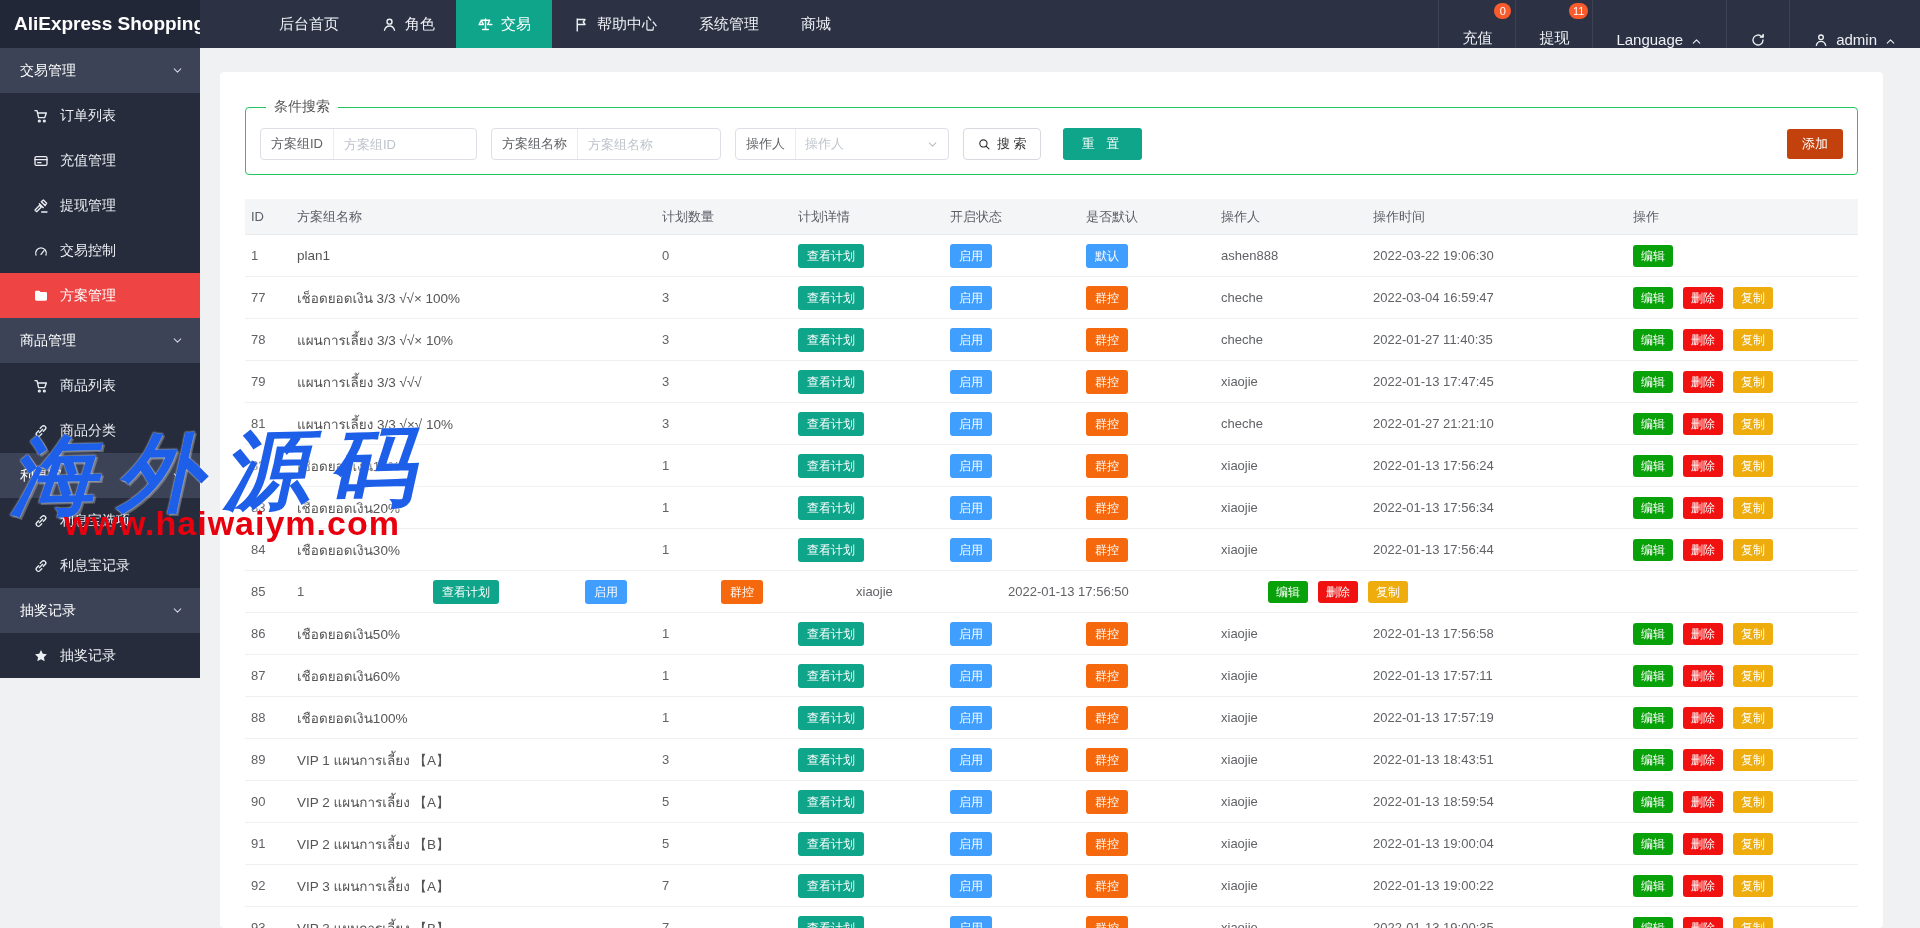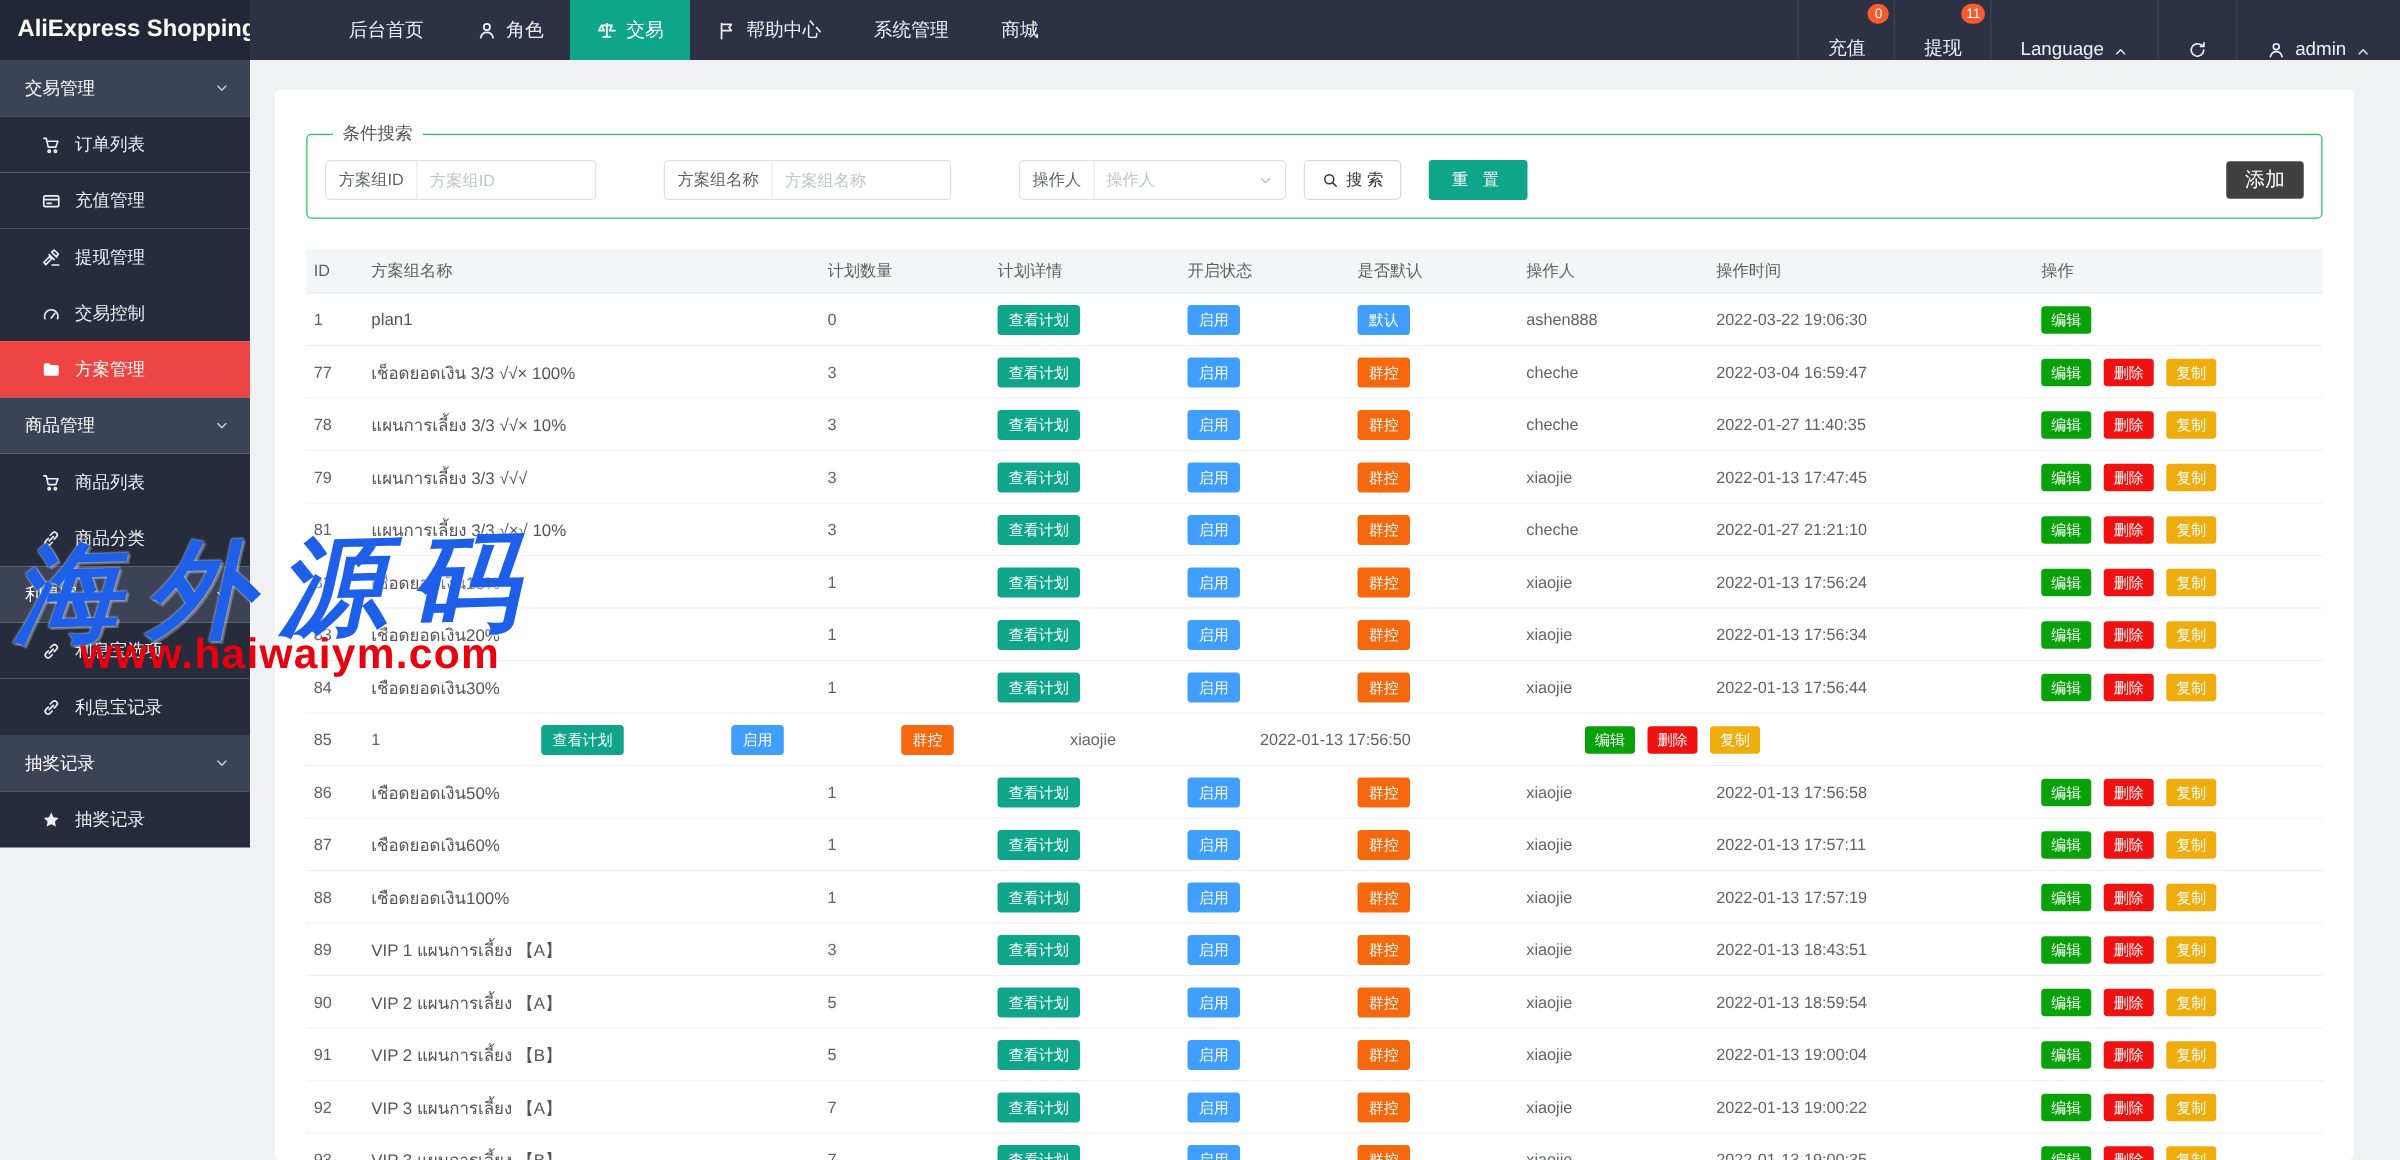--- a/index.html
+++ b/index.html
@@ -42,21 +42,21 @@
   .search-row { display:flex; align-items:center; }
   .input-group { display:flex; align-items:stretch; height:32px; border:1px solid #dcdfe6; border-radius:4px; background:#fff; margin-right:14px; }
   .ig-label { padding:0 10px; font-size:13px; color:#606266; border-right:1px solid #ececec; display:flex; align-items:center; white-space:nowrap; }
   .ig-input { border:none; outline:none; padding:0 10px; font-size:13px; color:#333; width:142px; background:transparent; }
   .ig-input::placeholder { color:#bfc4cc; }
   .ig-select { display:flex; align-items:center; justify-content:space-between; width:152px; padding:0 9px; font-size:13px; color:#bfc4cc; cursor:pointer; }
   .ig-select .chev { color:#b8bdc6; }
   .btn-search { display:flex; align-items:center; gap:6px; height:32px; padding:0 13px; background:#fff; border:1px solid #d6d9de; border-radius:4px; font-size:13px; color:#333; cursor:pointer; }
   .btn-search svg { width:14px; height:14px; }
   .btn-reset { height:32px; padding:0 19px; background:#0ea58a; color:#fff; border:none; border-radius:3px; font-size:13px; cursor:pointer; margin-left:22px; letter-spacing:4px; }
-  .btn-add { margin-left:auto; height:30px; padding:0 15px; background:#404040; color:#fff; border:none; border-radius:3px; font-size:16px; cursor:pointer; }
+  .btn-add { margin-left:auto; height:30px; padding:0 15px; background:#c2410c; color:#fff; border:none; border-radius:3px; font-size:13px; cursor:pointer; }
 
   
   .table { margin-top:24px; }
   .t-head { display:flex; align-items:center; background:#f4f5f7; height:36px; border-bottom:1px solid #e8eaee; }
   .t-cell { padding-left:4px; font-size:13px; color:#5a5e66; flex:none; }
   .c0{width:48px; padding-left:6px;} .c1{width:365px;} .c2{width:136px;} .c3{width:152px;} .c4{width:136px;}
   .c5{width:135px;} .c6{width:152px;} .c7{width:260px;} .c8{flex:1;}
   .t-row { display:flex; align-items:center; height:42px; border-bottom:1px solid #eef0f4; background:#fff; }
   .t-row .t-cell { color:#606266; }
   .t-row .c1 { color:#555; font-size:13.5px; }
@@ -275,21 +275,21 @@
       </span>
       <span>抽奖记录</span>
     </div>
   </div>
 
 <div class="content-card">
 
   <fieldset class="search-box">
     <legend>条件搜索</legend>
     <div class="search-row">
-      <span id="search-fields" style="display:flex;align-items:center;gap:40px;">
+      <span id="search-fields" style="display:flex;align-items:center;">
           <span class="input-group">
             <span class="ig-label">方案组ID</span>
             <input class="ig-input" placeholder="方案组ID" style="">
           </span>
           <span class="input-group">
             <span class="ig-label">方案组名称</span>
             <input class="ig-input" placeholder="方案组名称" style="">
           </span>
           <span class="input-group">
             <span class="ig-label">操作人</span>

